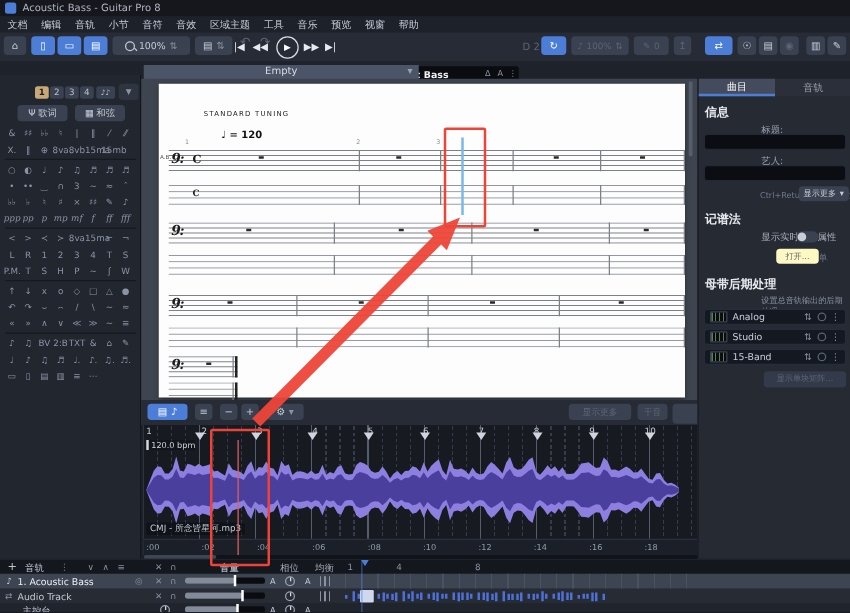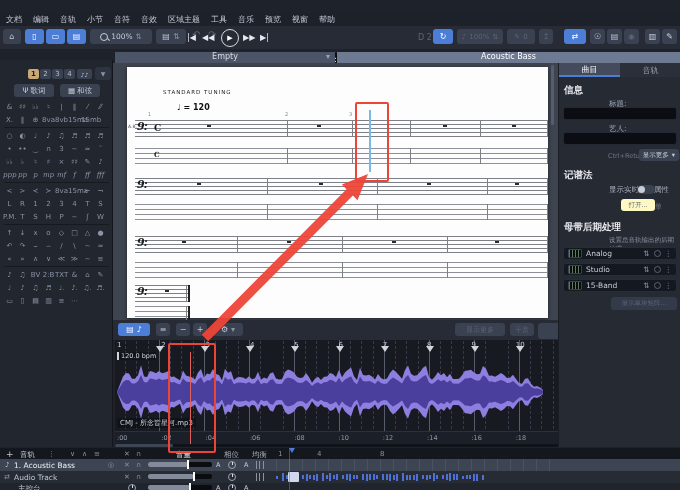--- a/index.html
+++ b/index.html
@@ -74,20 +74,24 @@
   .mA{position:absolute;font-size:6.5px;color:#c8cdd8;}
   
   .annobox{position:absolute;border:2px solid #ee4438;border-radius:2px;z-index:60;}
   #anno-svg{position:absolute;left:0;top:0;width:680px;height:490px;z-index:60;pointer-events:none;}
 </style>
 </head>
 <body>
 
 <div id="app">
 
+  <div id="titlebar" class="abs">
+    <span id="gp-logo"></span>
+    <span>Acoustic Bass - Guitar Pro 8</span>
+  </div>
 
   <div id="menubar" class="abs">
       <span class="menu-item">文档</span>
       <span class="menu-item">编辑</span>
       <span class="menu-item">音轨</span>
       <span class="menu-item">小节</span>
       <span class="menu-item">音符</span>
       <span class="menu-item">音效</span>
       <span class="menu-item">区域主题</span>
       <span class="menu-item">工具</span>
@@ -177,23 +181,20 @@
         <span>▥</span>
       </div>
     <div class="tbtn pill" style="left:662px;width:15px;">
         <span>✎</span>
       </div>
   </div>
 
   <div class="abs hdrbar" style="left:115px;width:220px;background:#4c5467;color:#d8dbe2;">
     <span>Empty</span>
     <span class="abs" style="right:5px;color:#9aa2b2;">▾</span>
-  </div>
-  <div class="abs hdrbar" style="left:337px;width:343px;background:#6e7992;color:#ffffff;">
-    <span>Acoustic Bass</span>
   </div>
 
   <div id="sidebar" class="abs">
     <div class="row" style="position:absolute;left:28px;top:9px;">
         <span class="voice">1</span>
         <span class="voice">2</span>
         <span class="voice">3</span>
         <span class="voice">4</span>
       </div>
     <div class="abs voice" style="left:77px;top:9px;width:15px;font-size:6px;">♪♪</div>

